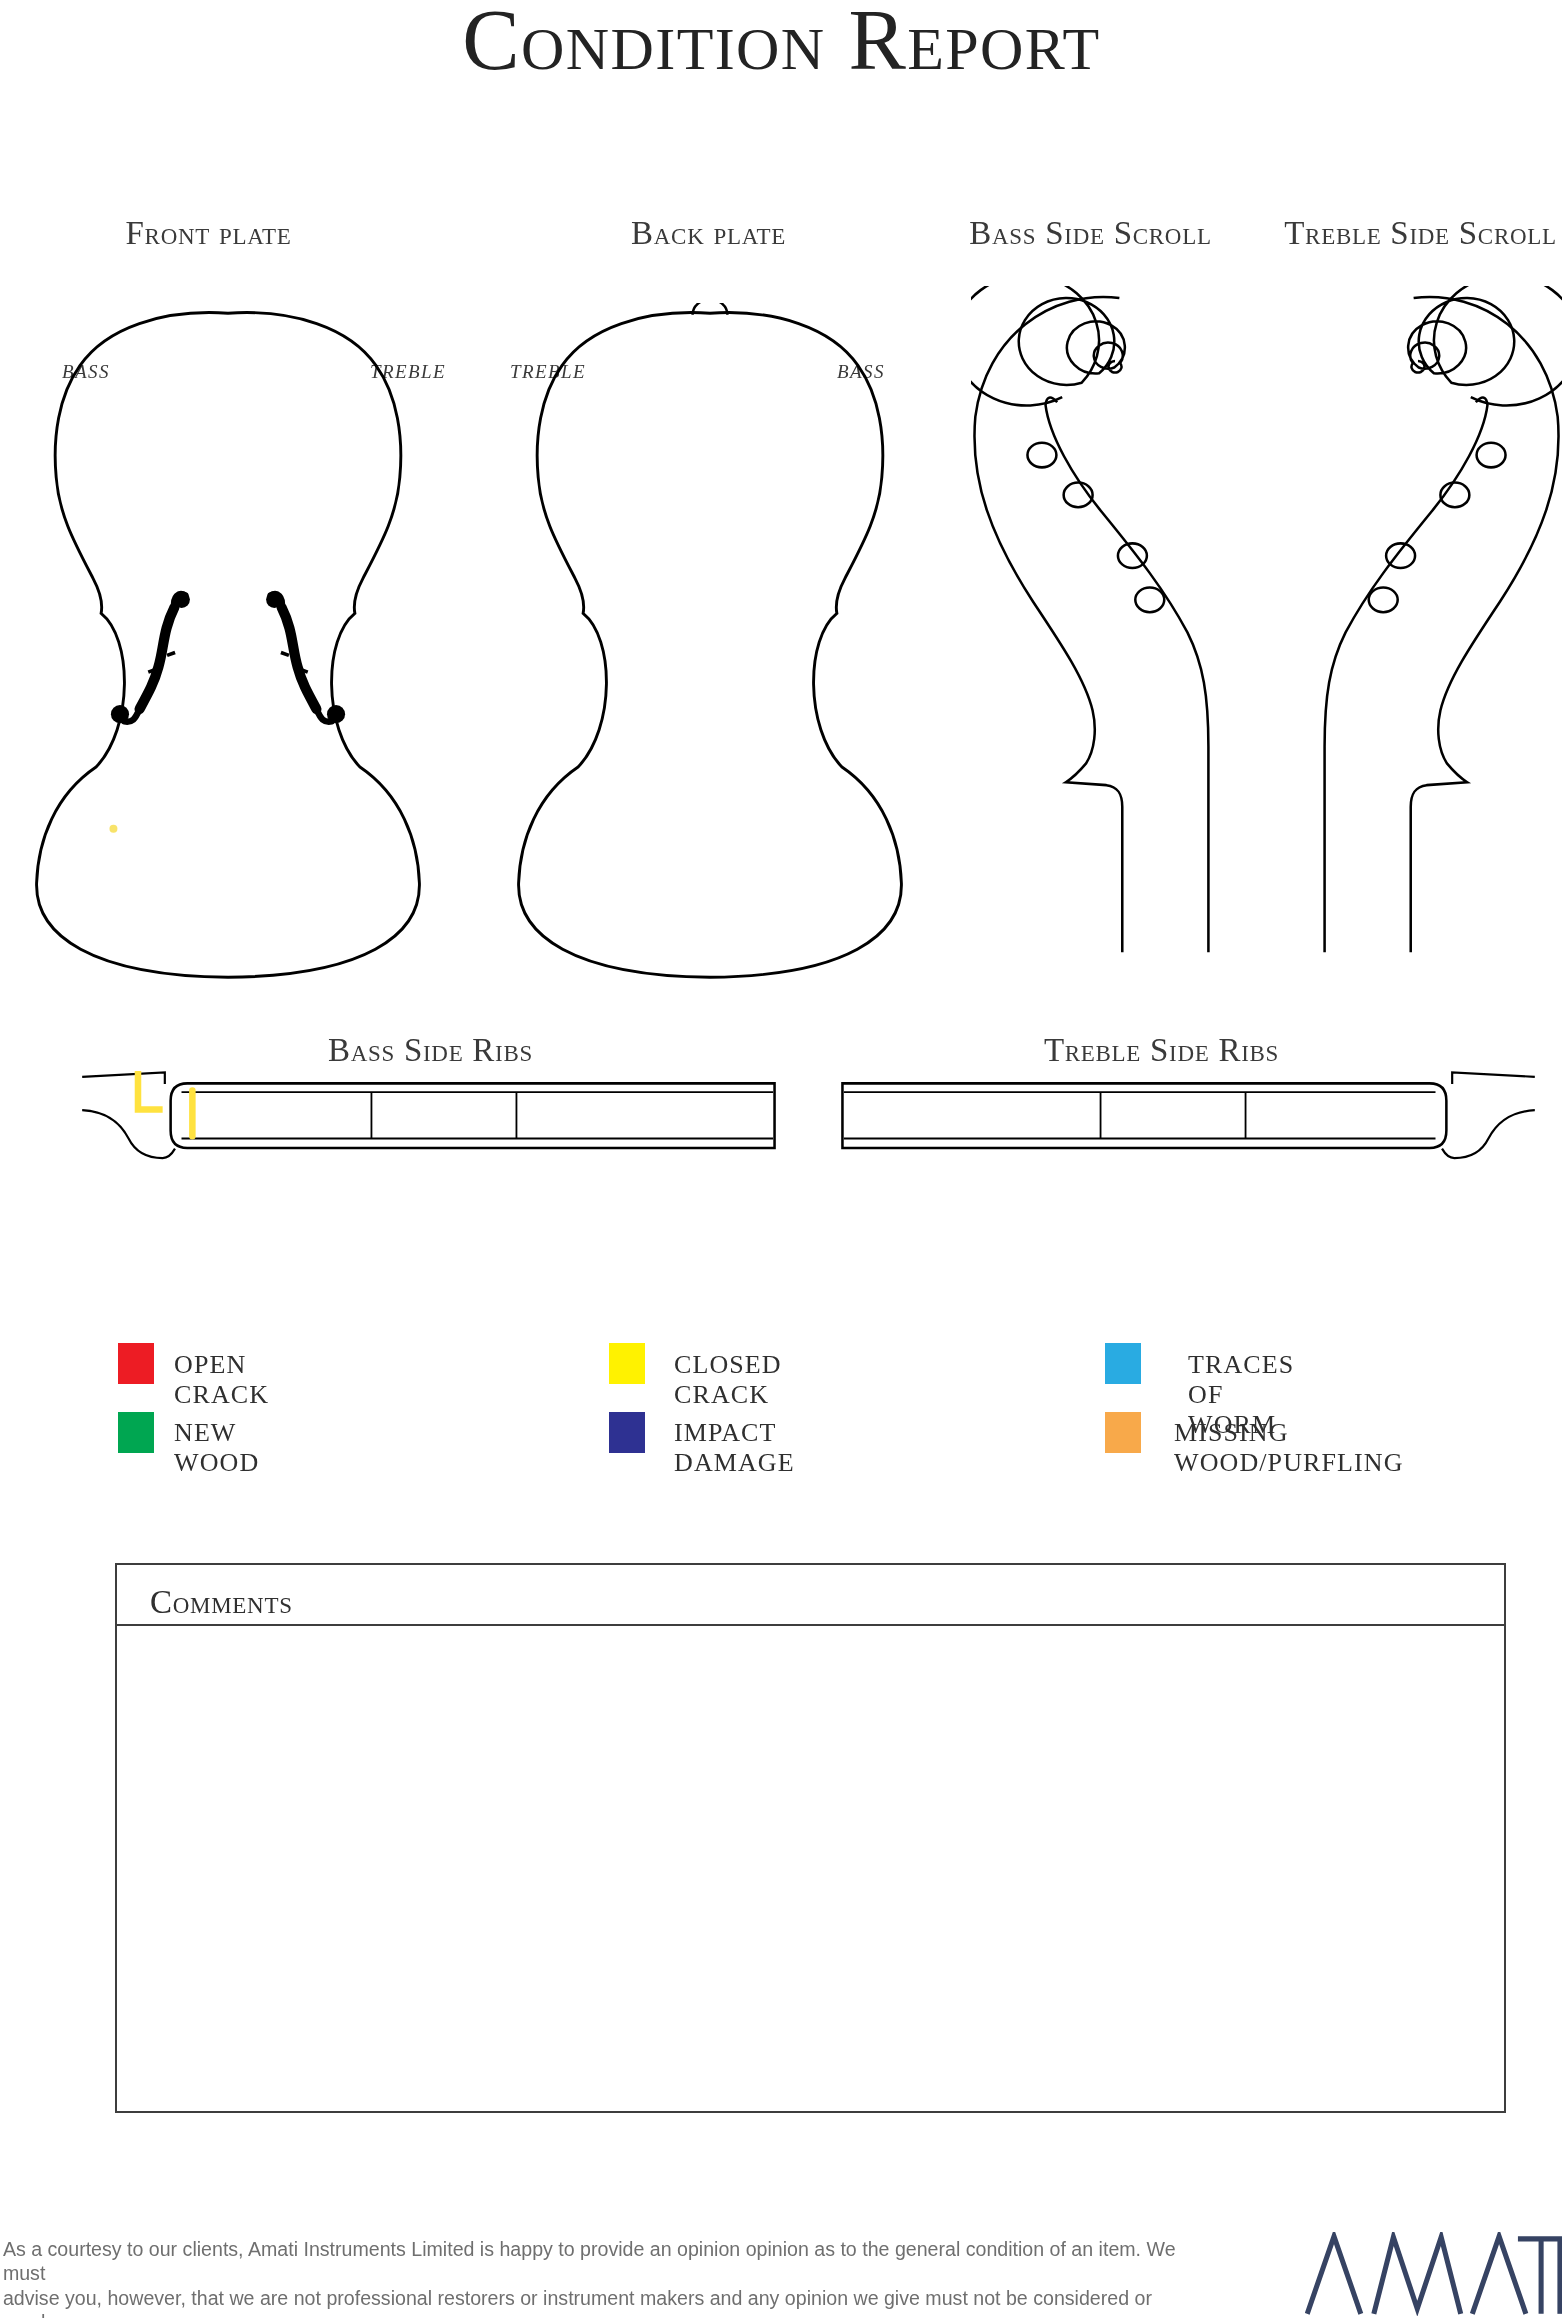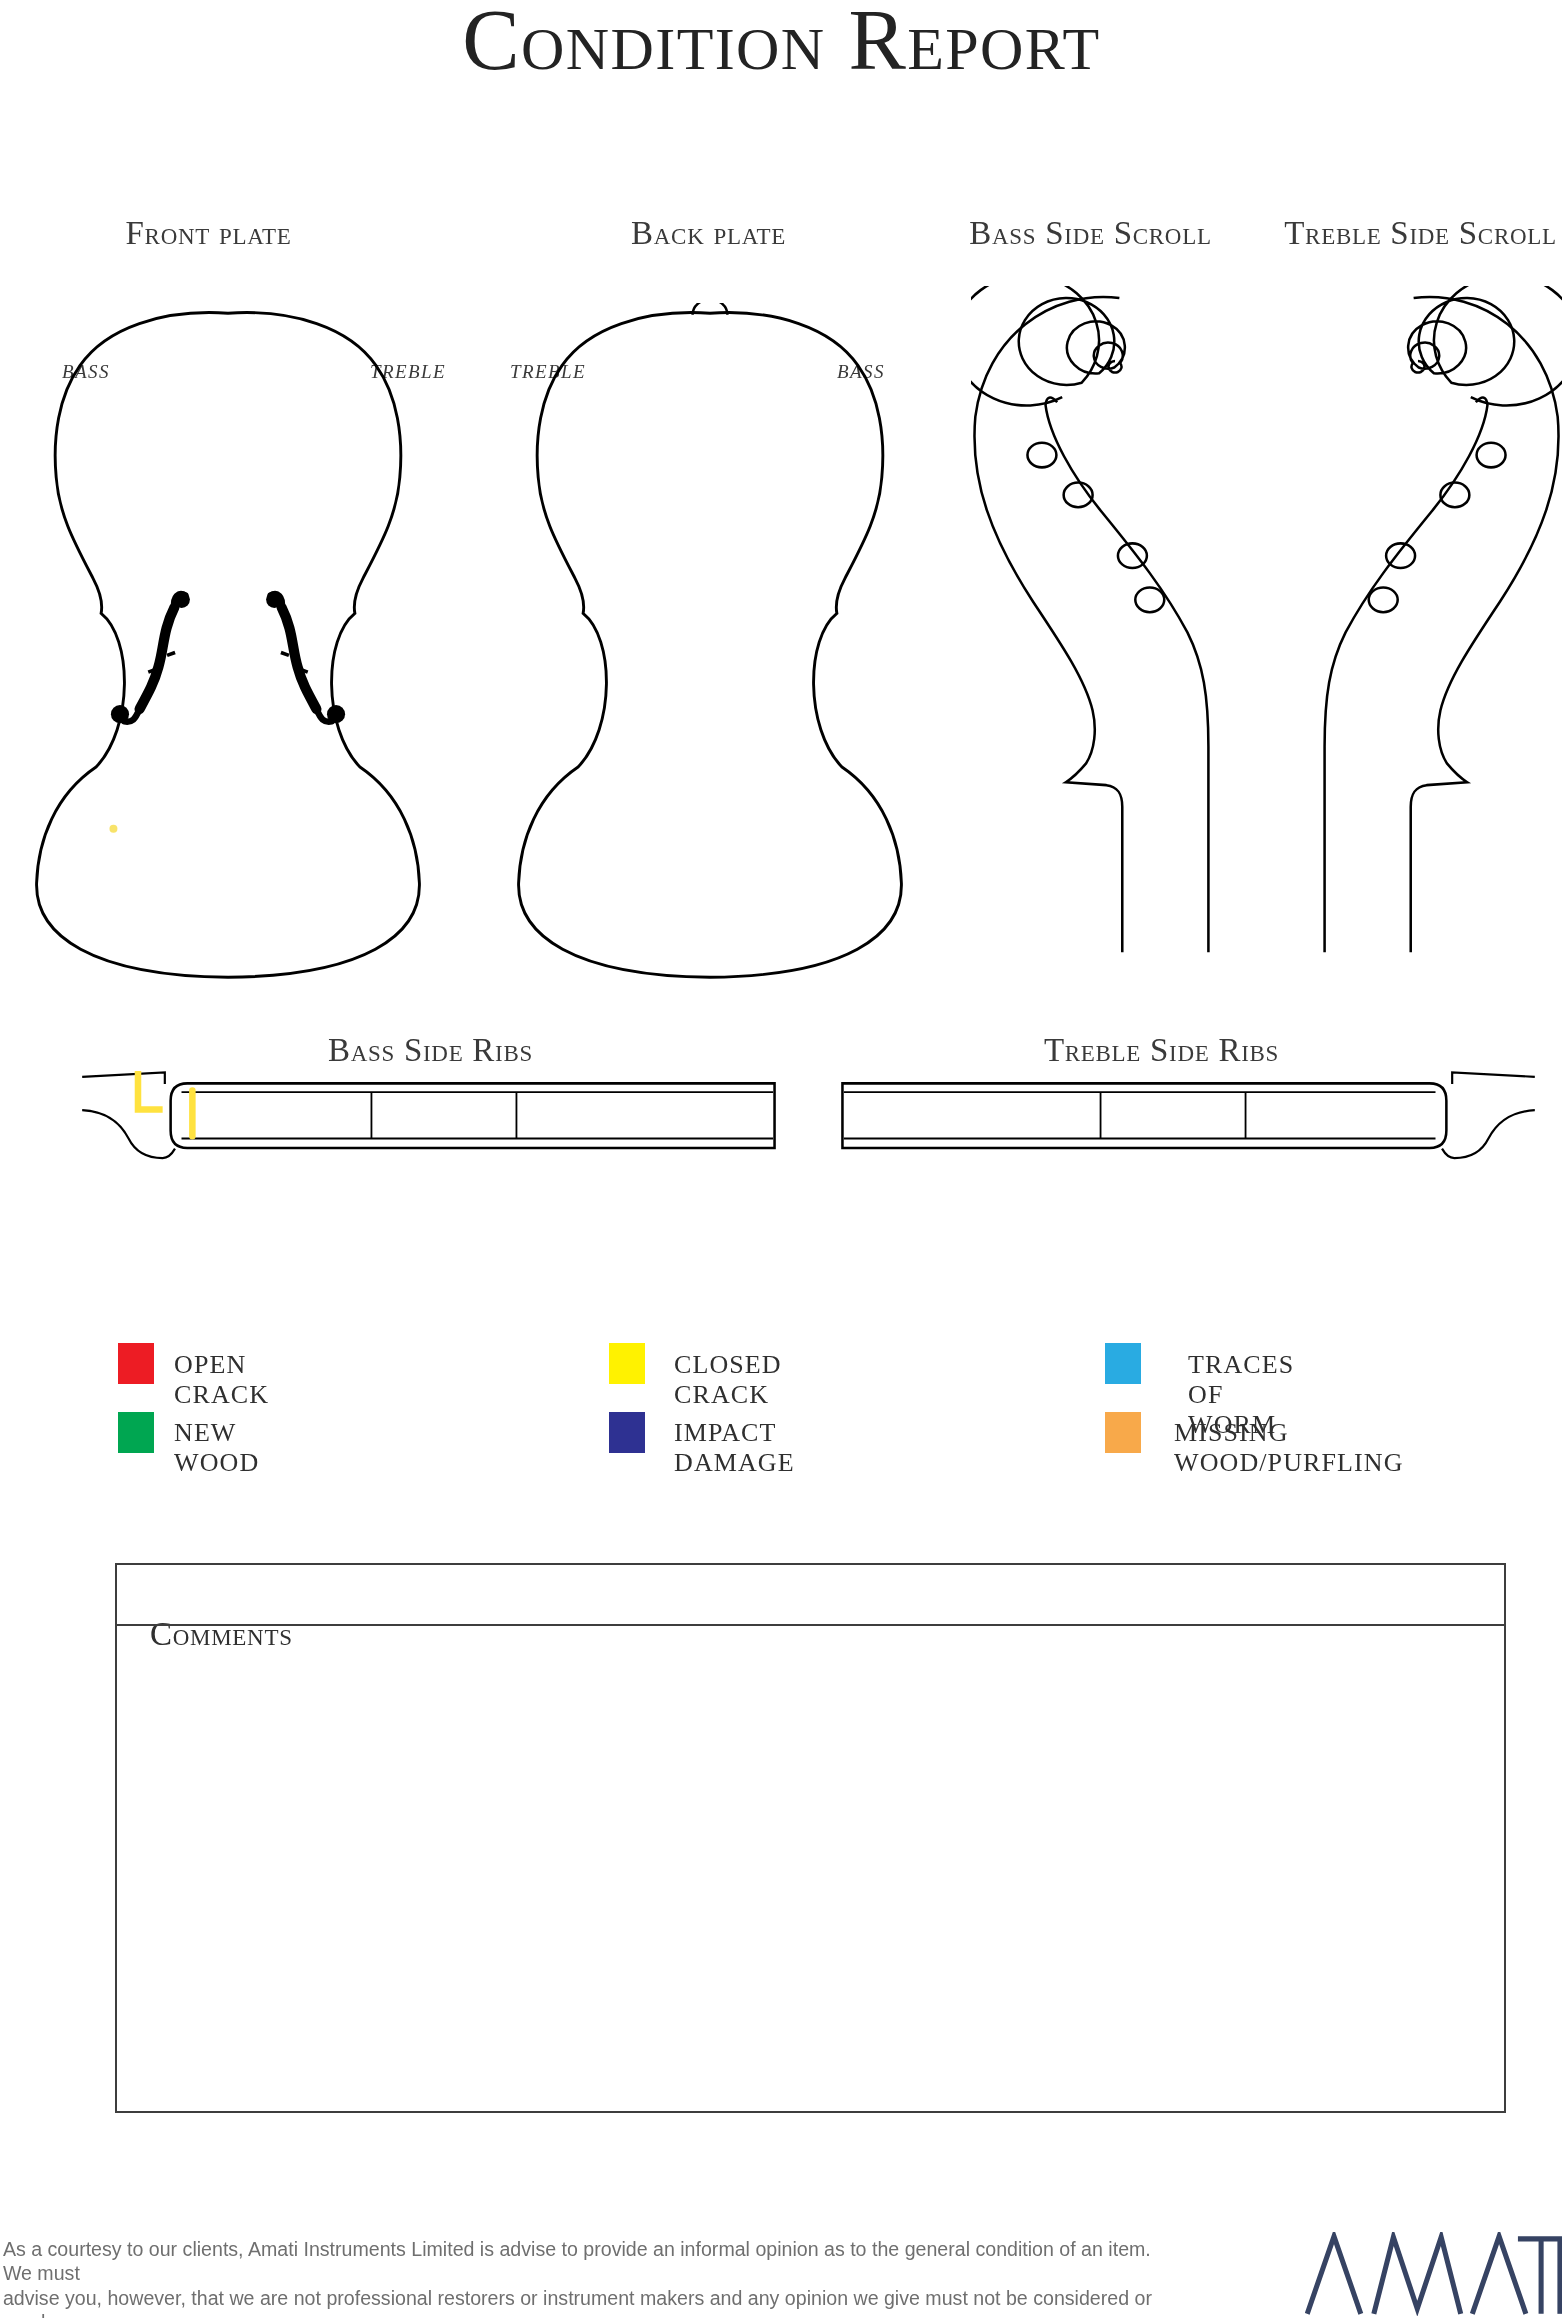--- a/index.html
+++ b/index.html
@@ -6,21 +6,21 @@
   #page{position:relative;width:1563px;height:2319px;background:#ffffff;overflow:hidden;
         font-family:"Liberation Serif", serif;color:#2b2b2b;}
   .abs{position:absolute;}
   #title{top:-10px;left:0;width:1563px;text-align:center;font-size:86px;letter-spacing:1.4px;
          color:#232323;font-variant:small-caps;}
   .section-label{font-variant:small-caps;font-size:33px;color:#3a3a3a;text-align:center;width:319px;letter-spacing:0.7px;}
   .side-label{font-size:19px;color:#3a3a3a;letter-spacing:1.4px;font-style:italic;}
   .legend-swatch{width:36px;height:41px;}
   .legend-label{font-size:26px;color:#2f2f2f;letter-spacing:1.1px;}
   #comments-box{left:115px;top:1563px;width:1391px;height:550px;border:2.2px solid #3e3e3e;box-sizing:border-box;}
-  #comments-header{position:absolute;top:19px;left:33px;font-size:33px;color:#303030;font-variant:small-caps;letter-spacing:0.7px;margin-top:32px;}
+  #comments-header{position:absolute;top:19px;left:33px;font-size:33px;color:#303030;font-variant:small-caps;letter-spacing:0.7px;}
   #comments-divider{position:absolute;top:59px;left:0;width:100%;border-top:2.2px solid #3e3e3e;}
   #comments-text{position:absolute;top:101px;left:0;width:100%;text-align:center;
                  font-family:"Liberation Sans", sans-serif;font-size:36px;color:#0d0d0d;line-height:1.68;}
   #footer{left:2.9px;top:2237px;width:1174px;font-family:"Liberation Sans", sans-serif;
           font-size:19.6px;color:#6f6f6f;line-height:1.24;}
   #logo{left:1305px;top:2232px;}
   .sr{position:absolute;width:0.7px;height:0.7px;overflow:hidden;clip:rect(0 0 0 0);white-space:nowrap;}
   svg{display:block;}
 </style>
 </head>
@@ -130,21 +130,21 @@
   </div>
 
   <div id="comments-box" class="abs">
     <div id="comments-header">Comments</div>
     <div id="comments-divider"></div>
     <div id="comments-text">
     </div>
   </div>
 
   <div id="footer" class="abs">
-    <div>As a courtesy to our clients, Amati Instruments Limited is advise to provide an informal opinion as to the general condition of an item. We must</div>
+    <div>As a courtesy to our clients, Amati Instruments Limited is happy to provide an opinion opinion as to the general condition of an item. We must</div>
     <div>advise you, however, that we are not professional restorers or instrument makers and any opinion we give must not be considered or used as</div>
 
   </div>
 
   <div id="logo" class="abs">
     <span class="sr">AMATI</span>
     <svg width="268" height="84" viewBox="0 0 370 116">
       <g fill="none" stroke="#364363" stroke-width="7" stroke-linejoin="miter">
         <path d="M3,113 L40,6 L77,113"></path>
         <path d="M95,113 L122,7 L155,106 L188,7 L215,113"></path>

